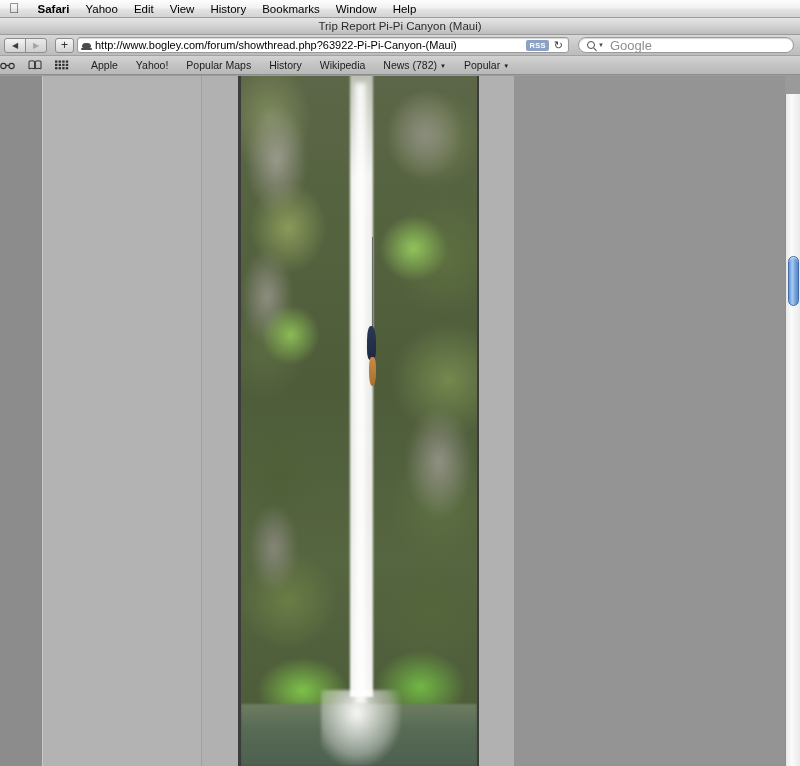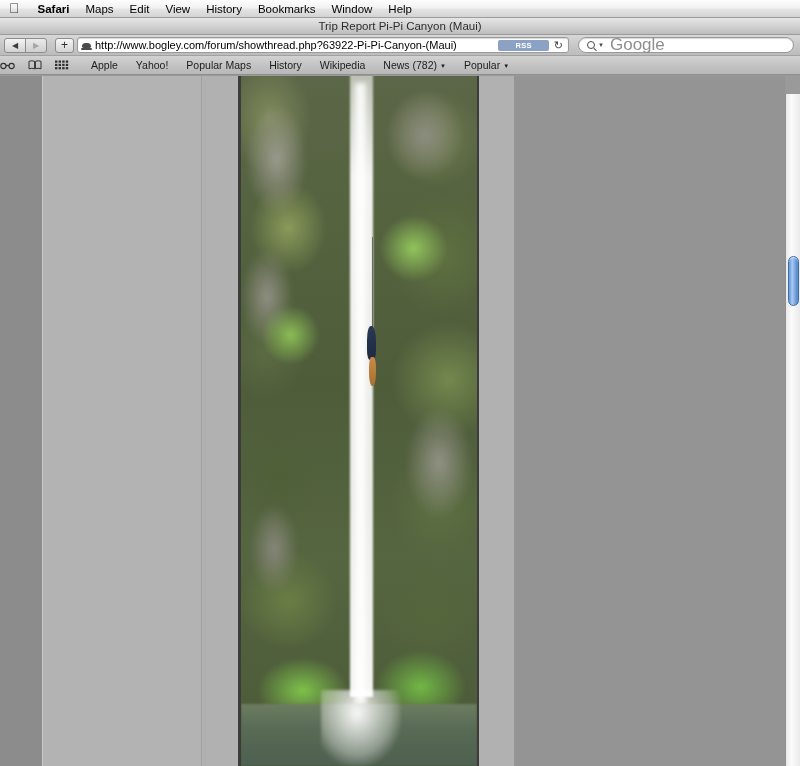--- a/index.html
+++ b/index.html
@@ -64,33 +64,33 @@
     content:""; position:absolute; left:1px; top:3px; width:9px; height:5px;
     border-radius:5px 5px 2px 2px; background:#4b4b4b;
   }
   .site-icon:after{
     content:""; position:absolute; left:0px; top:8px; width:11px; height:2px;
     background:#4b4b4b; border-radius:1px;
   }
   #url-text{ flex:1; font-size:11px; color:#000; white-space:nowrap; overflow:hidden; }
   .rss-badge{
     font-size:7.5px; font-weight:bold; color:#fff; background:#8ca2c4;
-    border-radius:2px; padding:1px 17px; letter-spacing:.3px;
+    border-radius:2px; padding:1px 3px; letter-spacing:.3px;
   }
   .reload{ font-size:11px; color:#3a3a3a; padding:0 2px; }
   #searchfield{
     flex:1; height:16px; margin-left:6px; margin-right:2px;
     background:#fff; border:1px solid #9a9a9a; border-radius:9px;
     display:flex; align-items:center; padding:0 8px; gap:3px;
     box-shadow:inset 0 1px 1px rgba(0,0,0,.16);
   }
   .mag{ width:8px;height:8px;border:1.4px solid #4a4a4a;border-radius:50%;position:relative;flex:0 0 8px;}
   .mag:after{content:"";position:absolute;right:-3px;bottom:-2px;width:4px;height:1.4px;background:#4a4a4a;transform:rotate(45deg);}
   .caret{ font-size:6px; color:#4a4a4a; margin-right:3px;}
-  #search-placeholder{ font-size:17px; color:#8e8e8e;text-align:right; }
+  #search-placeholder{ font-size:13px; color:#8e8e8e;text-align:right; }
 
   #bookmarksbar{
     height:19px; width:800px;
     background:linear-gradient(to bottom,#d2d2d2 0%,#c4c4c4 50%,#b8b8b8 100%);
     border-bottom:1px solid #8e8e8e;
     display:flex; align-items:center; font-size:10.5px; color:#1c1c1c;
   }
   .bm-icon{ margin-right:13px; display:flex; align-items:center; color:#2f2f2f; }
   .bm-item{ padding:0 9px; white-space:nowrap; }
   .bm-arrow{ font-size:6px; margin-left:3px; position:relative; top:-1px;}
@@ -180,21 +180,21 @@
   }
   .sc-arrow{ position:absolute; left:0; width:15px; height:14px; }
   .sc-top{ top:0; }
 </style>
 </head>
 <body>
 
 <div id="menubar">
   <span class="apple-logo"></span>
   <span class="menu-item bold">Safari</span>
-  <span class="menu-item">Maps</span>
+  <span class="menu-item">Yahoo</span>
   <span class="menu-item">Edit</span>
   <span class="menu-item">View</span>
   <span class="menu-item">History</span>
   <span class="menu-item">Bookmarks</span>
   <span class="menu-item">Window</span>
   <span class="menu-item">Help</span>
 </div>
 
 <div id="window">
 

